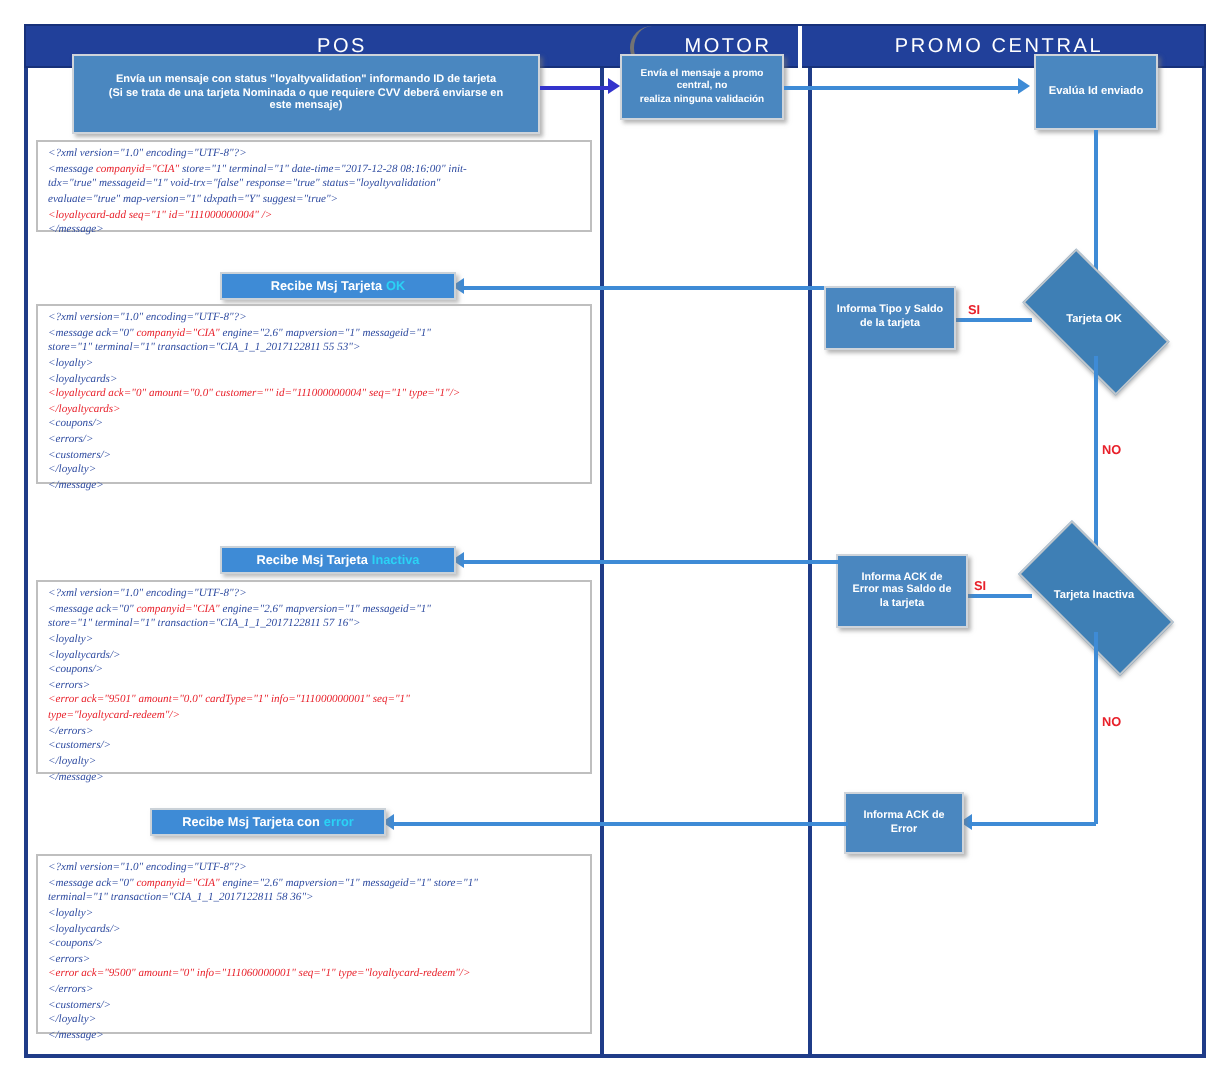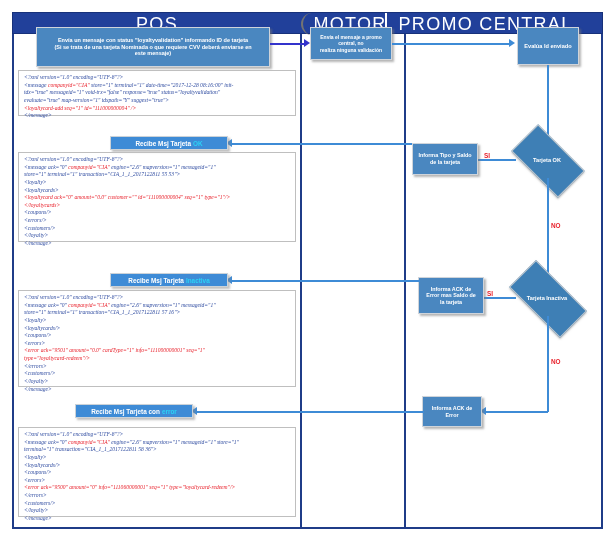--- a/index.html
+++ b/index.html
@@ -12,22 +12,23 @@
     position:absolute;left:12px;top:12px;width:591px;height:517px;
     border:2px solid #1F3C88;box-sizing:border-box;
   }
   .header-row{
     position:absolute;left:12px;top:12px;width:591px;height:22px;
     background:#21409A;box-sizing:border-box;
     border:1px solid #17317a;
   }
   .hdr{
     position:absolute;top:0;height:22px;line-height:22px;text-align:center;
-    color:#ffffff;font-size:18px;letter-spacing:1.3px;
+    color:#ffffff;font-size:10px;letter-spacing:1.3px;
     box-sizing:border-box;
+    margin-left:14px;
   }
   .hdr-pos{left:0;width:288px;}
   .hdr-motor{left:288px;width:96px;border-left:2px solid #737373;border-radius:11px;}
   .hdr-promo{left:372px;width:199px;border-left:2px solid #ffffff;}
 
   
   .lane-div{position:absolute;top:34px;width:2px;height:495px;background:#1F3C88;}
   .lane-div.d1{left:300px;}
   .lane-div.d2{left:404px;}
 

